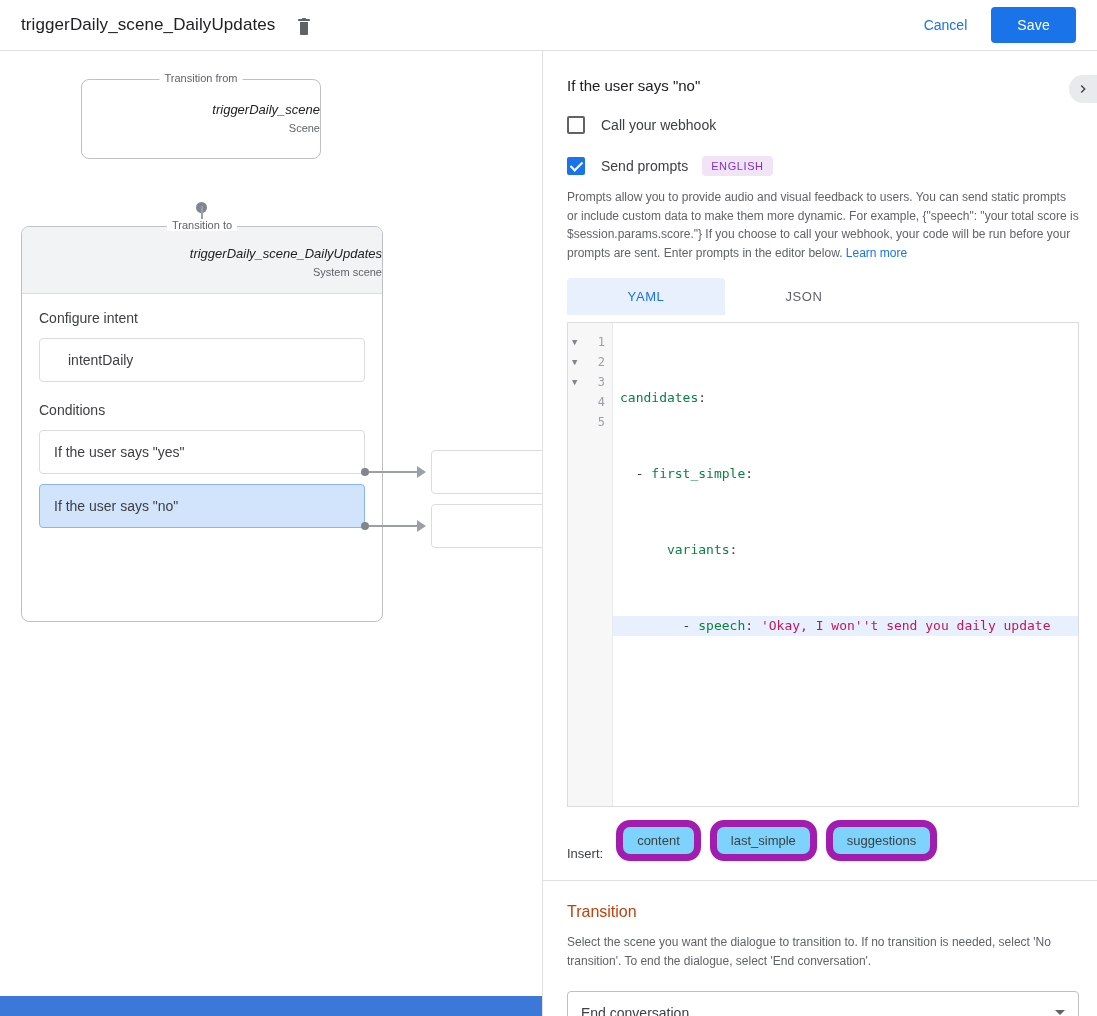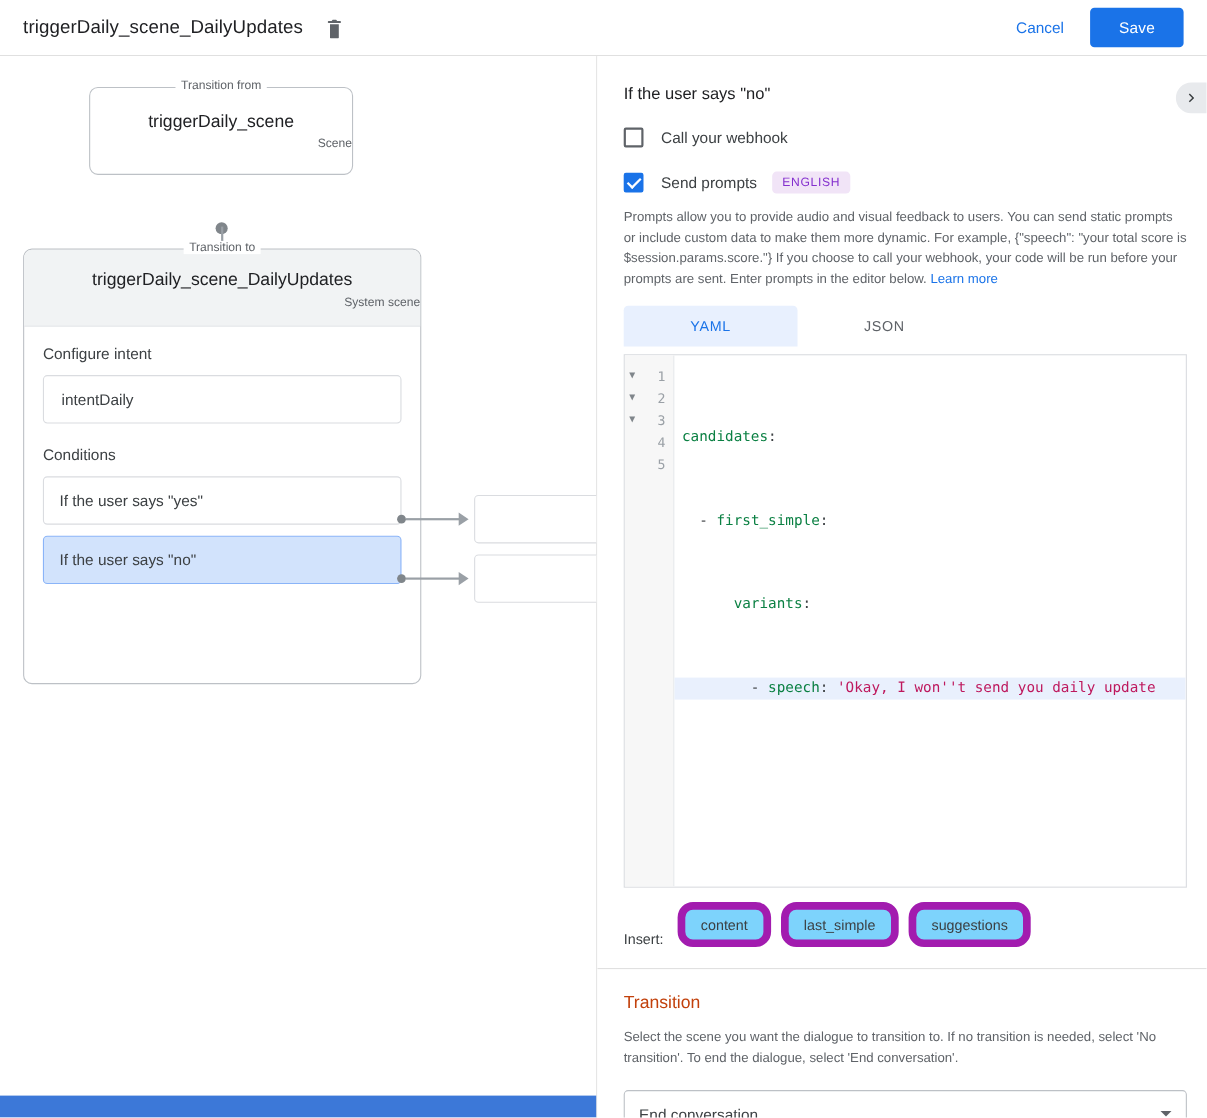--- a/index.html
+++ b/index.html
@@ -88,24 +88,25 @@
     font-size: 11px;
     color: #5f6368;
     padding: 0 5px;
     top: -8px;
     left: 50%;
     transform: translateX(-50%);
     white-space: nowrap;
     text-align: right;
   }
   .node-title {
-    text-align: center;
-    font-size: 16px;
+    text-align: right;
+    font-size: 13px;
     color: #202124;
     margin-top: 22px;
+    font-style: italic;
   }
   .node-sub {
     text-align: right;
     font-size: 11px;
     color: #5f6368;
     margin-top: 5px;
   }
 
   .connector {
     position: absolute;
@@ -150,21 +151,21 @@
   .section-label {
     font-size: 14px;
     color: #3c4043;
     margin-bottom: 12px;
   }
   .intent-box {
     height: 44px;
     border: 1px solid #dadce0;
     border-radius: 4px;
     display: flex; align-items: center;
-    padding-left: 16px;
+    padding-left: 28px;
     font-size: 14px;
     color: #3c4043;
     background: #fff;
   }
   .cond-box {
     height: 44px;
     border: 1px solid #dadce0;
     border-radius: 4px;
     display: flex; align-items: center;
     padding-left: 14px;

